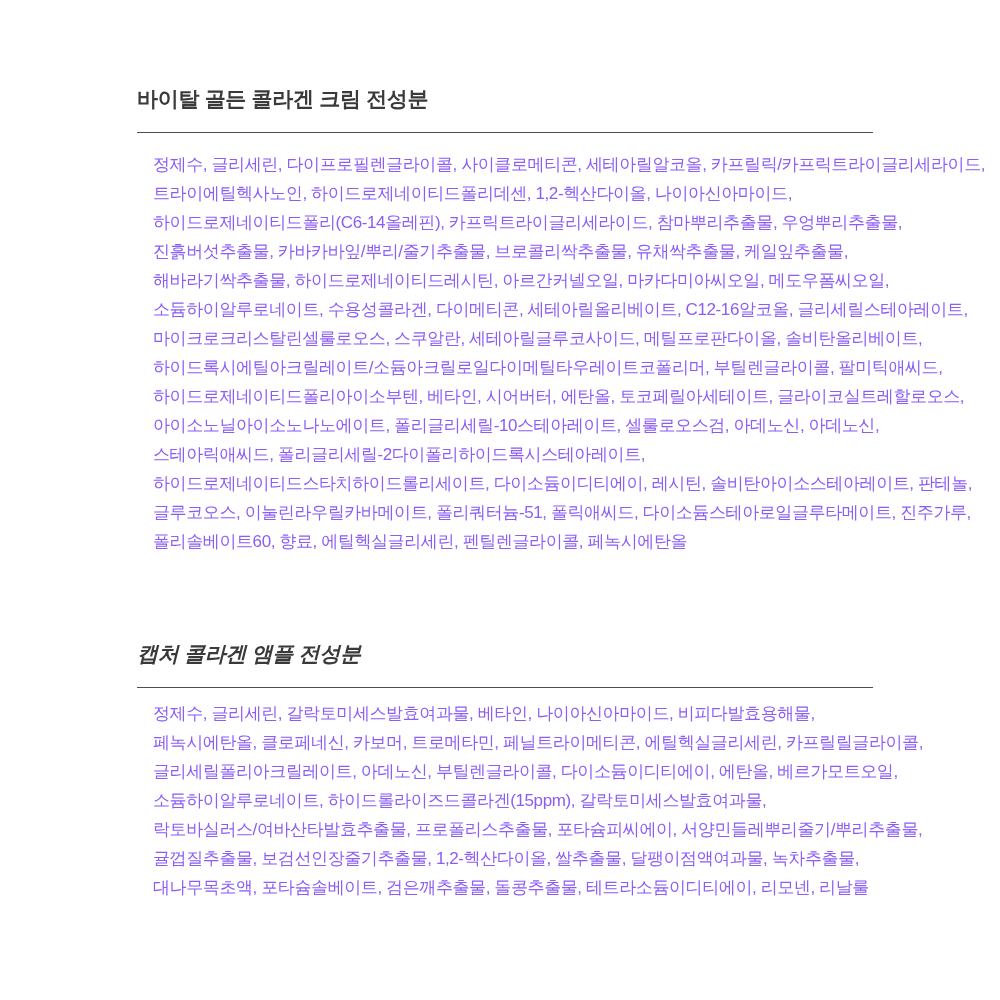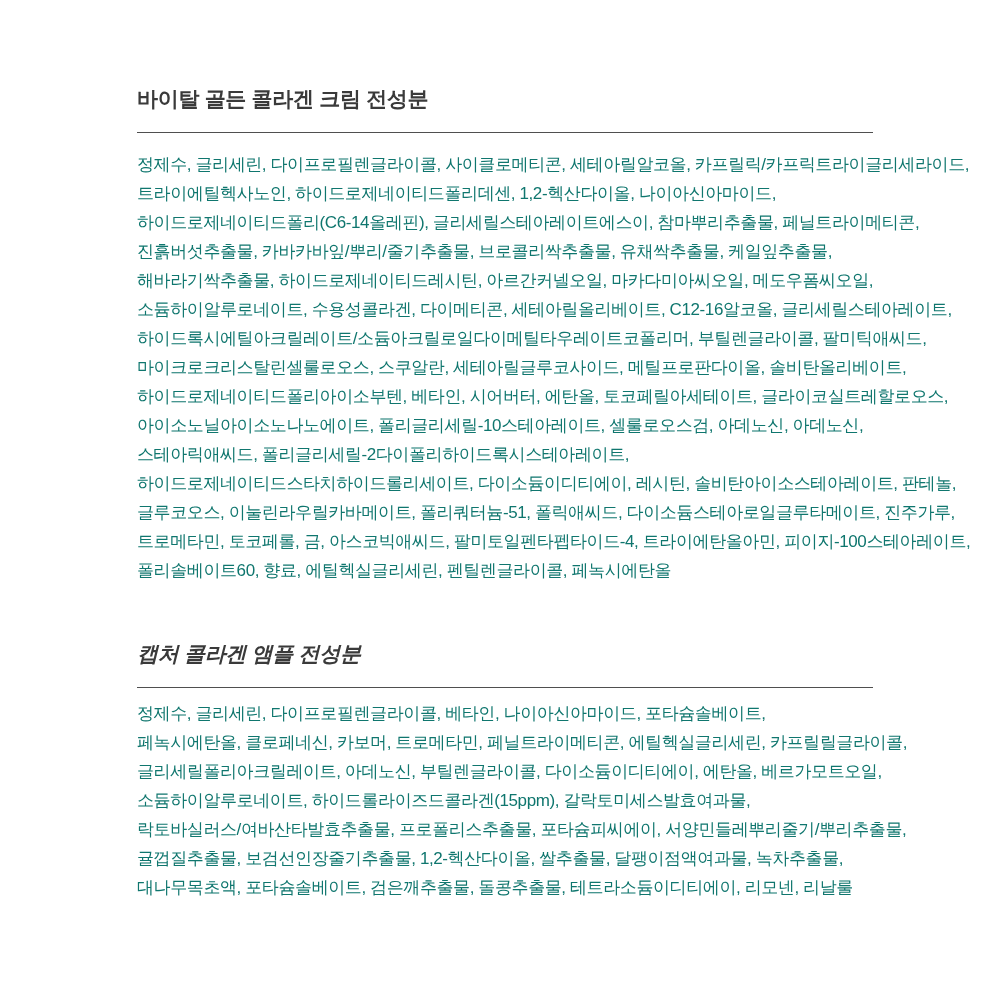--- a/index.html
+++ b/index.html
@@ -29,23 +29,24 @@
     line-height: 26px;
   }
   .divider {
     border: none;
     border-top: 1px solid #4f4f4f;
     margin: 0;
     width: 100%;
   }
   .ingredient-list {
     font-size: 17px;
-    color: #0f766e;
+    color: #8b5cf6;
     line-height: 29px;
     letter-spacing: -0.4px;
+    margin-left: 16px;
   }
   .ingredient-line {
     white-space: nowrap;
   }
   .title-1 { position: absolute; left: 0; top: 86px; }
   .hr-1    { position: absolute; left: 0; top: 132px; }
   .list-1  { position: absolute; left: 0; top: 150px; }
   .title-2 { position: absolute; left: 0; top: 641px; font-style: italic; }
   .hr-2    { position: absolute; left: 0; top: 687px; }
   .list-2  { position: absolute; left: 0; top: 699px; }
@@ -54,39 +55,38 @@
 <body>
 
 <div class="page">
   <div class="content">
 
     <div class="section-title title-1">바이탈 골든 콜라겐 크림 전성분</div>
     <hr class="divider hr-1">
     <div class="ingredient-list list-1">
         <div class="ingredient-line">정제수, 글리세린, 다이프로필렌글라이콜, 사이클로메티콘, 세테아릴알코올, 카프릴릭/카프릭트라이글리세라이드,</div>
         <div class="ingredient-line">트라이에틸헥사노인, 하이드로제네이티드폴리데센, 1,2-헥산다이올, 나이아신아마이드,</div>
-        <div class="ingredient-line">하이드로제네이티드폴리(C6-14올레핀), 글리세릴스테아레이트에스이, 참마뿌리추출물, 페닐트라이메티콘,</div>
+        <div class="ingredient-line">하이드로제네이티드폴리(C6-14올레핀), 카프릭트라이글리세라이드, 참마뿌리추출물, 우엉뿌리추출물,</div>
         <div class="ingredient-line">진흙버섯추출물, 카바카바잎/뿌리/줄기추출물, 브로콜리싹추출물, 유채싹추출물, 케일잎추출물,</div>
         <div class="ingredient-line">해바라기싹추출물, 하이드로제네이티드레시틴, 아르간커넬오일, 마카다미아씨오일, 메도우폼씨오일,</div>
         <div class="ingredient-line">소듐하이알루로네이트, 수용성콜라겐, 다이메티콘, 세테아릴올리베이트, C12-16알코올, 글리세릴스테아레이트,</div>
+        <div class="ingredient-line">마이크로크리스탈린셀룰로오스, 스쿠알란, 세테아릴글루코사이드, 메틸프로판다이올, 솔비탄올리베이트,</div>
         <div class="ingredient-line">하이드록시에틸아크릴레이트/소듐아크릴로일다이메틸타우레이트코폴리머, 부틸렌글라이콜, 팔미틱애씨드,</div>
-        <div class="ingredient-line">마이크로크리스탈린셀룰로오스, 스쿠알란, 세테아릴글루코사이드, 메틸프로판다이올, 솔비탄올리베이트,</div>
         <div class="ingredient-line">하이드로제네이티드폴리아이소부텐, 베타인, 시어버터, 에탄올, 토코페릴아세테이트, 글라이코실트레할로오스,</div>
         <div class="ingredient-line">아이소노닐아이소노나노에이트, 폴리글리세릴-10스테아레이트, 셀룰로오스검, 아데노신, 아데노신,</div>
         <div class="ingredient-line">스테아릭애씨드, 폴리글리세릴-2다이폴리하이드록시스테아레이트,</div>
         <div class="ingredient-line">하이드로제네이티드스타치하이드롤리세이트, 다이소듐이디티에이, 레시틴, 솔비탄아이소스테아레이트, 판테놀,</div>
         <div class="ingredient-line">글루코오스, 이눌린라우릴카바메이트, 폴리쿼터늄-51, 폴릭애씨드, 다이소듐스테아로일글루타메이트, 진주가루,</div>
-        <div class="ingredient-line">트로메타민, 토코페롤, 금, 아스코빅애씨드, 팔미토일펜타펩타이드-4, 트라이에탄올아민, 피이지-100스테아레이트,</div>
         <div class="ingredient-line">폴리솔베이트60, 향료, 에틸헥실글리세린, 펜틸렌글라이콜, 페녹시에탄올</div>
       </div>
 
     <div class="section-title title-2">캡처 콜라겐 앰플 전성분</div>
     <hr class="divider hr-2">
     <div class="ingredient-list list-2">
-        <div class="ingredient-line">정제수, 글리세린, 다이프로필렌글라이콜, 베타인, 나이아신아마이드, 포타슘솔베이트,</div>
+        <div class="ingredient-line">정제수, 글리세린, 갈락토미세스발효여과물, 베타인, 나이아신아마이드, 비피다발효용해물,</div>
         <div class="ingredient-line">페녹시에탄올, 클로페네신, 카보머, 트로메타민, 페닐트라이메티콘, 에틸헥실글리세린, 카프릴릴글라이콜,</div>
         <div class="ingredient-line">글리세릴폴리아크릴레이트, 아데노신, 부틸렌글라이콜, 다이소듐이디티에이, 에탄올, 베르가모트오일,</div>
         <div class="ingredient-line">소듐하이알루로네이트, 하이드롤라이즈드콜라겐(15ppm), 갈락토미세스발효여과물,</div>
         <div class="ingredient-line">락토바실러스/여바산타발효추출물, 프로폴리스추출물, 포타슘피씨에이, 서양민들레뿌리줄기/뿌리추출물,</div>
         <div class="ingredient-line">귤껍질추출물, 보검선인장줄기추출물, 1,2-헥산다이올, 쌀추출물, 달팽이점액여과물, 녹차추출물,</div>
         <div class="ingredient-line">대나무목초액, 포타슘솔베이트, 검은깨추출물, 돌콩추출물, 테트라소듐이디티에이, 리모넨, 리날룰</div>
       </div>
 
   </div>
 </div>

